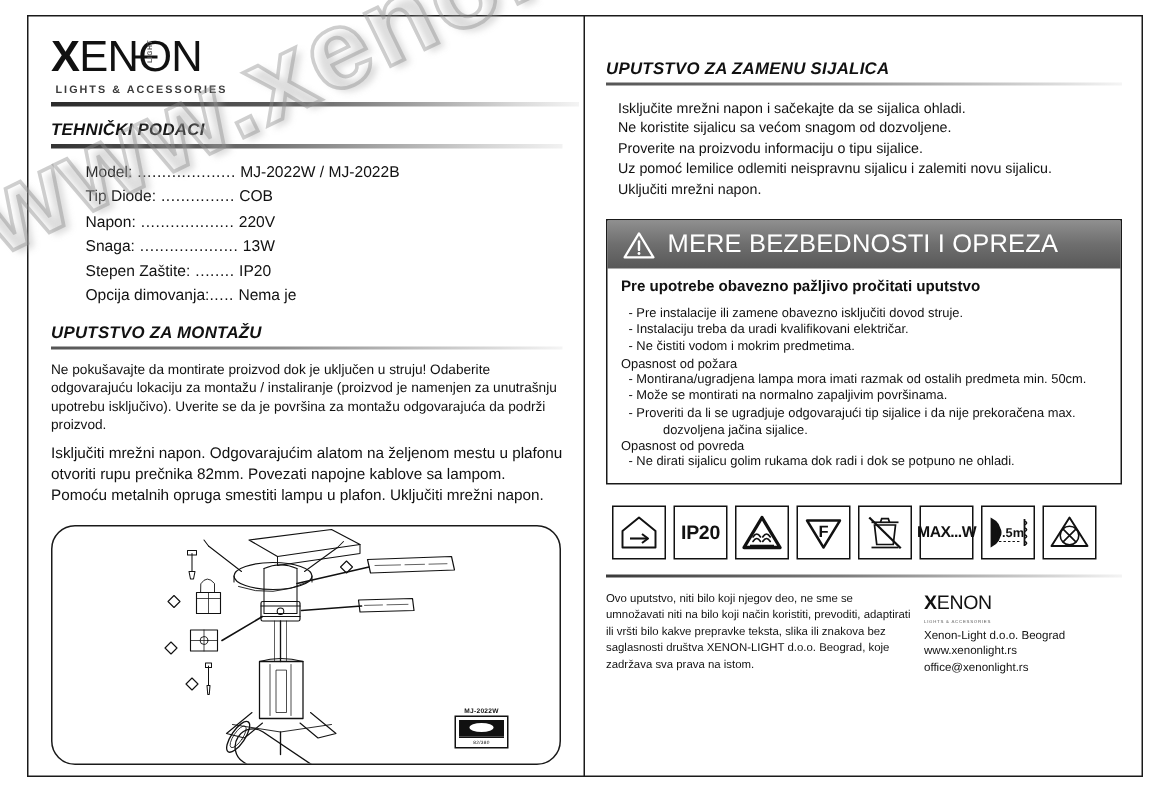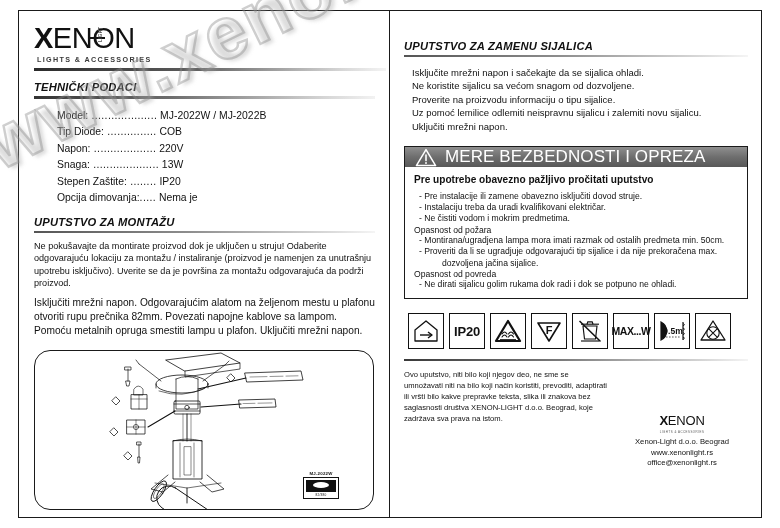--- a/index.html
+++ b/index.html
@@ -198,21 +198,21 @@
   }
 
   
   .safety {
     margin-top: 12px;
     border: 1.3px solid #1a1a1a;
     background: #fff;
   }
   .safety-head {
     background: linear-gradient(to bottom, #8f8f8f 0%, #6e6e6e 50%, #585858 100%);
-    height: 20px;
+    height: 32px;
     display: flex;
     align-items: center;
     padding-left: 10px;
   }
   .warn-tri {
     flex: 0 0 auto;
     margin-right: 8px;
     margin-top: 1px;
   }
   .safety-title {
@@ -281,22 +281,21 @@
   }
   .foot-left {
     flex: 1 1 auto;
     font-size: 7.6px;
     line-height: 11px;
     color: #111;
     padding-right: 8px;
   }
   .foot-right {
     flex: 0 0 132px;
-    text-align: center;
-    margin-top: 42px;
+    text-align: left;
   }
   .foot-logo {
     font-size: 13px;
     color: #111;
     letter-spacing: -0.2px;
     line-height: 1;
     position: relative;
     display: inline-block;
   }
   .foot-logo .x { font-weight: 700; }
@@ -462,20 +461,21 @@
 
         <div>
           <div class="hazard-item">- Pre instalacije ili zamene obavezno isključiti dovod struje.</div>
           <div class="hazard-item">- Instalaciju treba da uradi kvalifikovani električar.</div>
           <div class="hazard-item">- Ne čistiti vodom i mokrim predmetima.</div>
         </div>
 
         <div>
           <div class="hazard-title">Opasnost od požara</div>
           <div class="hazard-item">- Montirana/ugradjena lampa mora imati razmak od ostalih predmeta min. 50cm.</div>
+          <div class="hazard-item">- Može se montirati na normalno zapaljivim površinama.</div>
           <div class="hazard-item">- Proveriti da li se ugradjuje odgovarajući tip sijalice i da nije prekoračena max.</div>
           <div class="hazard-item" style="margin-left:28px">dozvoljena jačina sijalice.</div>
         </div>
 
         <div>
           <div class="hazard-title">Opasnost od povreda</div>
           <div class="hazard-item">- Ne dirati sijalicu golim rukama dok radi i dok se potpuno ne ohladi.</div>
         </div>
       </div>
     </div>

